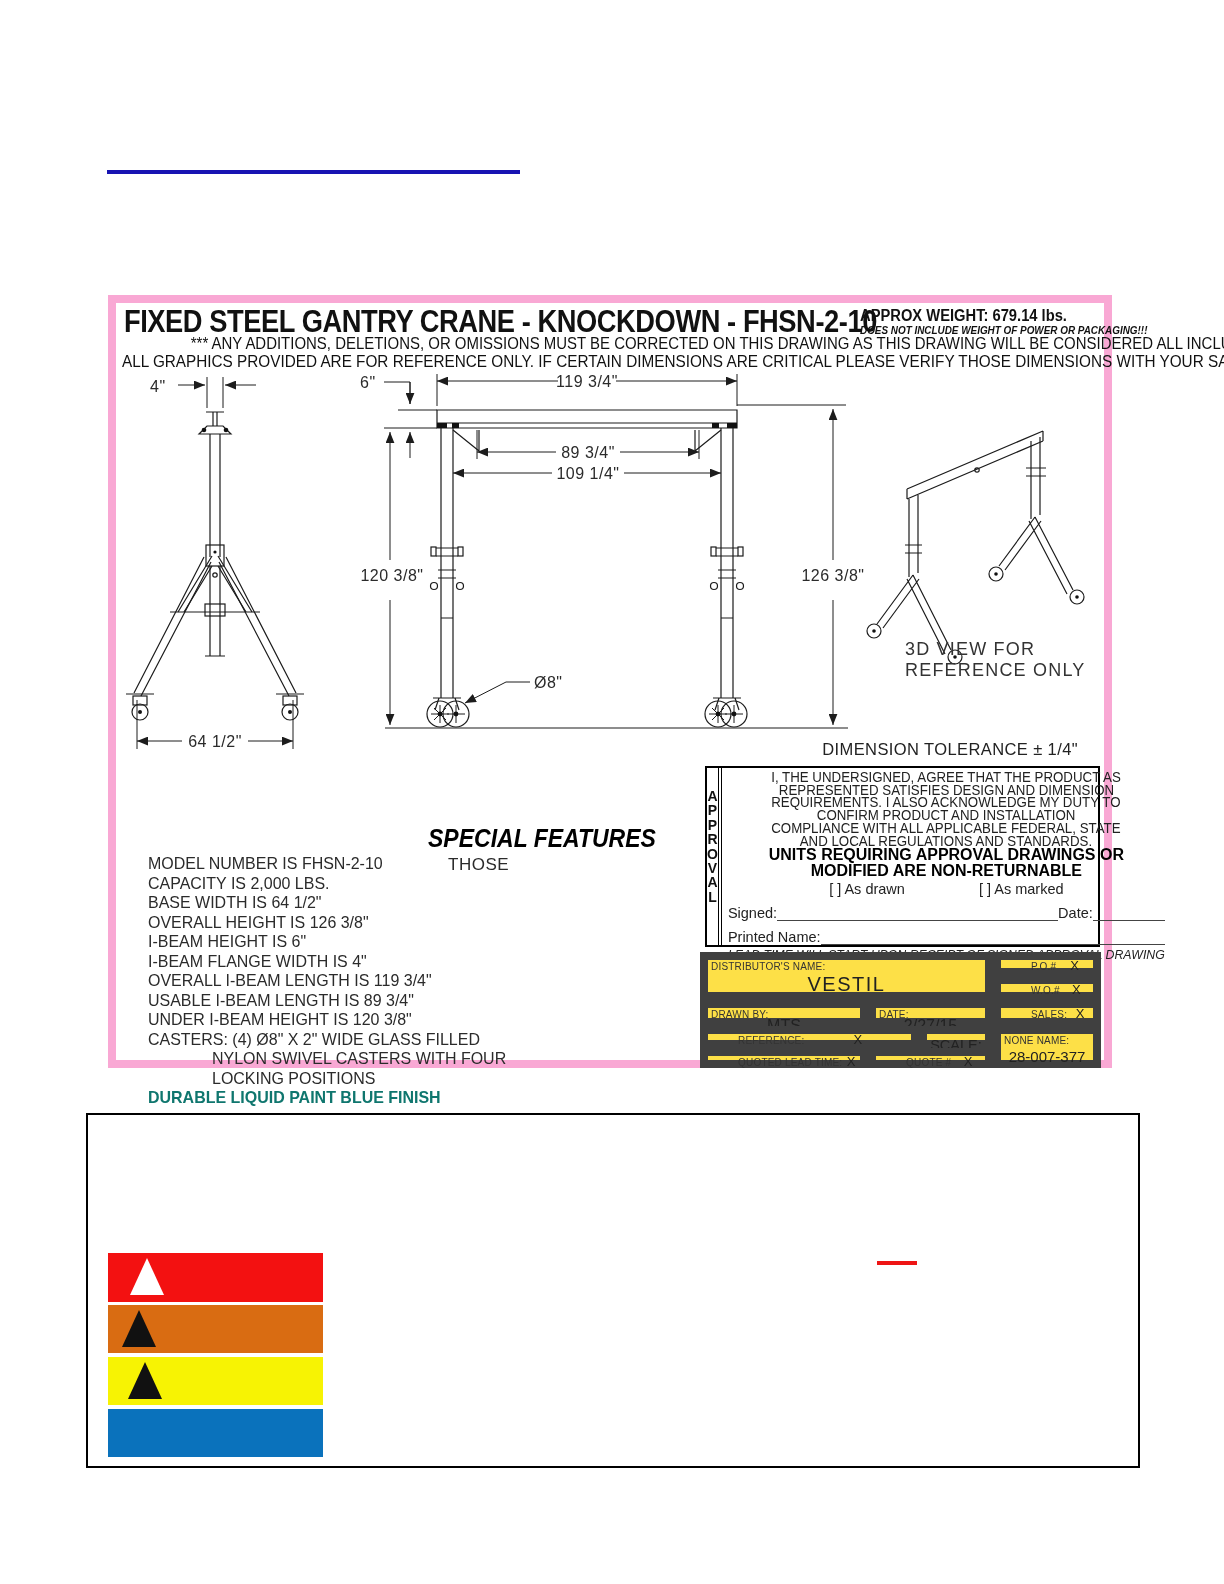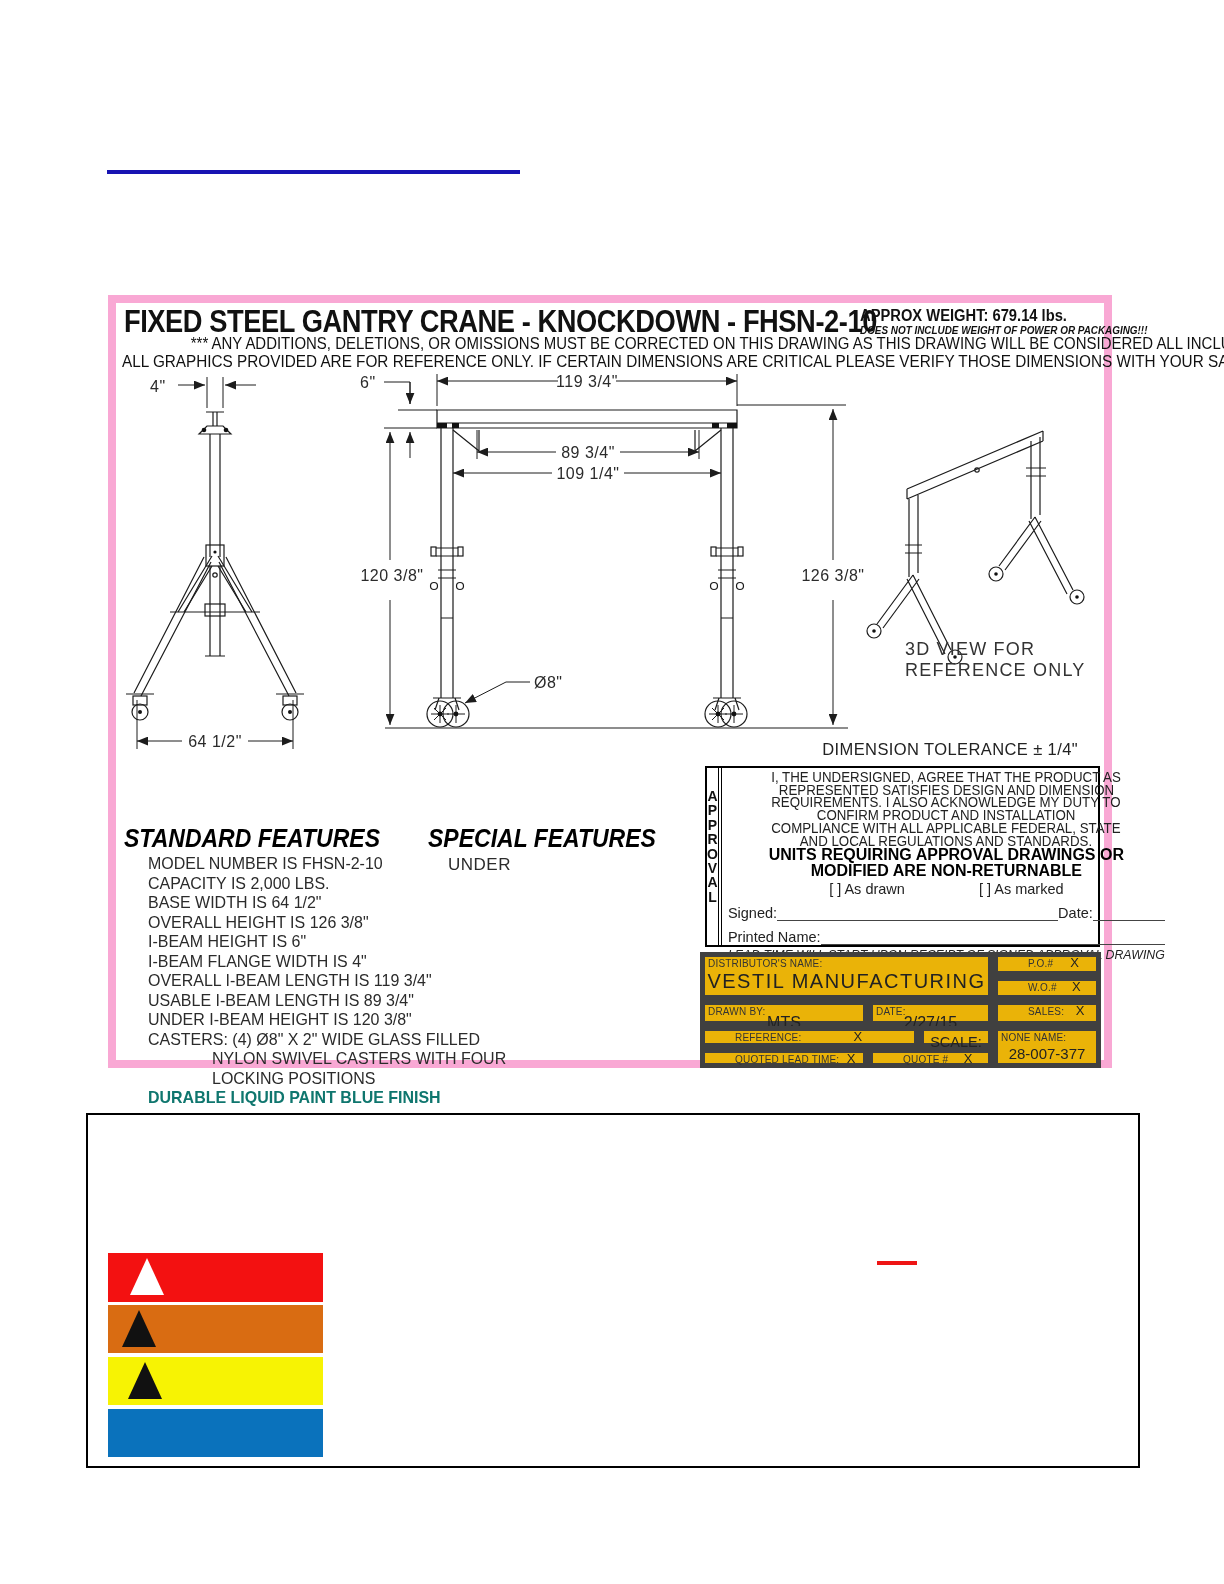--- a/index.html
+++ b/index.html
@@ -56,21 +56,21 @@
   .appr-body .st{font-size:14px;line-height:12.7px;color:#222;}
   .appr-body .st .cxc{transform:scale(.95,.98);}
   .appr-bold{font-size:16px;font-weight:bold;line-height:15.5px;color:#000;}
   .appr-checks{display:flex;justify-content:center;gap:74px;font-size:14.5px;margin-top:3px;color:#222;}
   .sigrow{display:flex;align-items:flex-end;font-size:14.5px;margin-top:8px;color:#222;text-align:center;}
   .fill-line{flex:1;border-bottom:1.2px solid #444;height:13px;}
   .date-line{width:72px;border-bottom:1.2px solid #444;height:13px;}
   .leadnote{font-size:12.3px;font-style:italic;color:#222;margin-top:3px;white-space:nowrap;}
 
   
-  .tb{border:5px solid #404040;box-sizing:border-box;background:#eab308;}
+  .tb{border:8px solid #404040;box-sizing:border-box;background:#fde047;}
   .tb .lab{font-size:10px;color:#333;padding:1px 0 0 3px;letter-spacing:.2px;}
   .tb .val{text-align:center;color:#222;}
   .tb-dist{left:700px;top:952px;width:293px;height:48px;}
   .tb-dist .val{font-size:20px;letter-spacing:1.5px;margin-top:1px;}
   .tb-po{left:993px;top:952px;width:108px;height:24px;}
   .tb-wo{left:993px;top:976px;width:108px;height:24px;}
   .tb-drawnby{left:700px;top:1000px;width:168px;height:26px;}
   .tb-date{left:868px;top:1000px;width:125px;height:26px;}
   .tb-sales{left:993px;top:1000px;width:108px;height:26px;}
   .tb-ref{left:700px;top:1026px;width:219px;height:22px;}
@@ -241,42 +241,39 @@
         <circle class="blk" cx="874" cy="631" r="1.8"></circle>
       <circle class="ln" cx="955" cy="657" r="7"></circle>
         <circle class="blk" cx="955" cy="657" r="1.8"></circle>
       <text class="view3d" x="905" y="655">3D VIEW FOR</text>
       <text class="view3d" x="905" y="676">REFERENCE ONLY</text>
     </g>
   </svg>
 
   <div class="abs tol">DIMENSION TOLERANCE ± 1/4"</div>
 
-  <div class="abs feat-h std-h">
-    <span class="cx">STANDARD FEATURES</span>
-  </div>
   <div class="abs feat-h spc-h">
     <span class="cx">SPECIAL FEATURES</span>
   </div>
   <div class="abs std-list">
     <div class="fi"><span class="cx">MODEL NUMBER IS FHSN-2-10</span></div>
     <div class="fi"><span class="cx">CAPACITY IS 2,000 LBS.</span></div>
     <div class="fi"><span class="cx">BASE WIDTH IS 64 1/2"</span></div>
     <div class="fi"><span class="cx">OVERALL HEIGHT IS 126 3/8"</span></div>
     <div class="fi"><span class="cx">I-BEAM HEIGHT IS 6"</span></div>
     <div class="fi"><span class="cx">I-BEAM FLANGE WIDTH IS 4"</span></div>
     <div class="fi"><span class="cx">OVERALL I-BEAM LENGTH IS 119 3/4"</span></div>
     <div class="fi"><span class="cx">USABLE I-BEAM LENGTH IS 89 3/4"</span></div>
     <div class="fi"><span class="cx">UNDER I-BEAM HEIGHT IS 120 3/8"</span></div>
     <div class="fi"><span class="cx">CASTERS: (4) Ø8" X 2" WIDE GLASS FILLED</span></div>
     <div class="fi indent"><span class="cx">NYLON SWIVEL CASTERS WITH FOUR</span></div>
     <div class="fi indent"><span class="cx">LOCKING POSITIONS</span></div>
     <div class="fi bold"><span class="cx">DURABLE LIQUID PAINT BLUE FINISH</span></div>
   </div>
-  <div class="abs none-val">UNDER</div>
+  <div class="abs none-val">THOSE</div>
 
   <div class="abs appr">
     <div class="appr-letters">
       <span>A</span>
         <span>P</span>
       <span>P</span>
         <span>R</span>
       <span>O</span>
         <span>V</span>
       <span>A</span>

